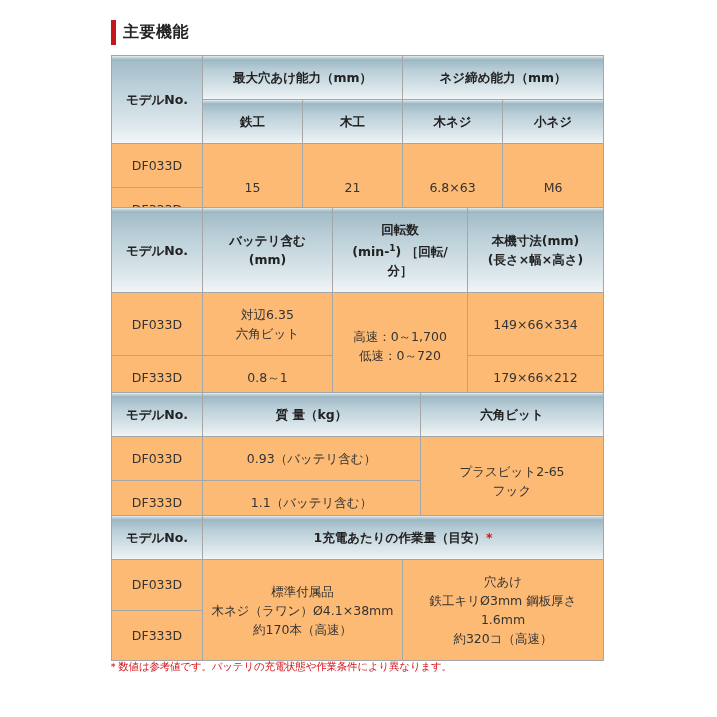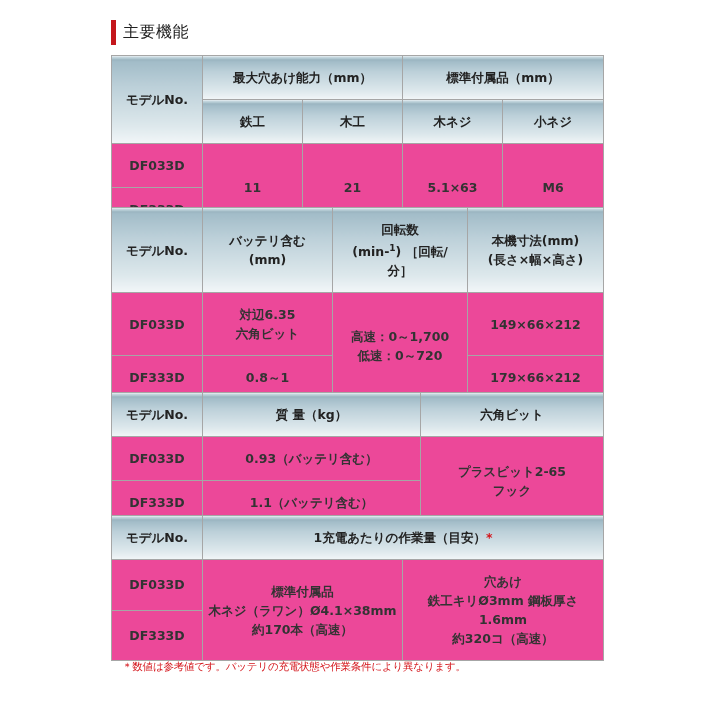--- a/index.html
+++ b/index.html
@@ -1,28 +1,28 @@
 <!DOCTYPE html>
 <html><head>
 <meta charset="utf-8">
 <style>
   html, body { margin:0; padding:0; background:#ffffff; }
   body { width:717px; height:717px; position:relative; overflow:hidden;
          font-family:"DejaVu Sans","Liberation Sans",sans-serif; color:#333; }
   .title { position:absolute; left:111px; top:20px; height:25px; display:flex; align-items:center; }
   .title .bar { width:5px; height:25px; background:#c4161c; margin-right:7px; }
-  .title .txt { font-size:16px; font-weight:normal; color:#222; letter-spacing:0.5px;text-align:center; }
+  .title .txt { font-size:16px; font-weight:bold; color:#222; letter-spacing:0.5px;text-align:center; }
   table.spec { position:absolute; left:111px; width:492px; border-collapse:collapse;
                table-layout:fixed; font-size:12.5px; }
   table.spec td, table.spec th { border:1px solid #a6a6a6; text-align:center; vertical-align:middle; padding:12px 2px; line-height:19px; }
   table.spec th { font-weight:bold; color:#222; font-size:12.5px;
     background:linear-gradient(to bottom, #c9d9e0 0px, #b9cfd8 2px, #97b1bd 3px, #a2bcc8 5px, #bcd0d9 35%, #dde8ec 80%, #f2f6f8 100%); }
-  table.spec td { background:#ec4899; color:#333; font-weight:bold; }
+  table.spec td { background:#fdba74; color:#333; font-weight:normal; }
   .red { color:#d4161c; }
-  .foot { position:absolute; left:122px; top:660px; font-size:10.5px; color:#d4161c; letter-spacing:-0.2px; }
+  .foot { position:absolute; left:108px; top:660px; font-size:10.5px; color:#d4161c; letter-spacing:-0.2px; }
   sup { font-size:9px; }
 </style>
 </head>
 <body>
 
 <div class="title">
   <span class="bar"></span>
   <span class="txt">主要機能</span>
 </div>
 
@@ -31,33 +31,33 @@
       <col style="width:91px">
       <col style="width:100px">
       <col style="width:100px">
       <col style="width:100px">
       <col style="width:101px">
     </colgroup>
   <tbody>
       <tr style="height:39px">
     <th rowspan="2">モデルNo.</th>
     <th colspan="2">最大穴あけ能力（mm）</th>
-    <th colspan="2">標準付属品（mm）</th>
+    <th colspan="2">ネジ締め能力（mm）</th>
   </tr>
   <tr style="height:35px">
     <th>鉄工</th>
     <th>木工</th>
     <th>木ネジ</th>
     <th>小ネジ</th>
   </tr>
   <tr style="height:29px">
     <td>DF033D</td>
-    <td rowspan="2">11</td>
+    <td rowspan="2">15</td>
     <td rowspan="2">21</td>
-    <td rowspan="2">5.1×63</td>
+    <td rowspan="2">6.8×63</td>
     <td rowspan="2">M6</td>
   </tr>
   <tr style="height:29px">
     <td>DF333D</td>
   </tr>
 </tbody>
   </table>
 
 <table class="spec" style="top:207px;">
   <colgroup>
@@ -86,21 +86,21 @@
   <tr style="height:54px">
     <td>DF033D</td>
     <td>
       <div>対辺6.35</div>
       <div>六角ビット</div>
     </td>
     <td rowspan="2">
       <div>高速：0～1,700</div>
       <div>低速：0～720</div>
     </td>
-    <td>149×66×212</td>
+    <td>149×66×334</td>
   </tr>
   <tr style="height:32px">
     <td>DF333D</td>
     <td>0.8～1</td>
     <td>179×66×212</td>
   </tr>
 </tbody>
   </table>
 
 <table class="spec" style="top:392px;">

